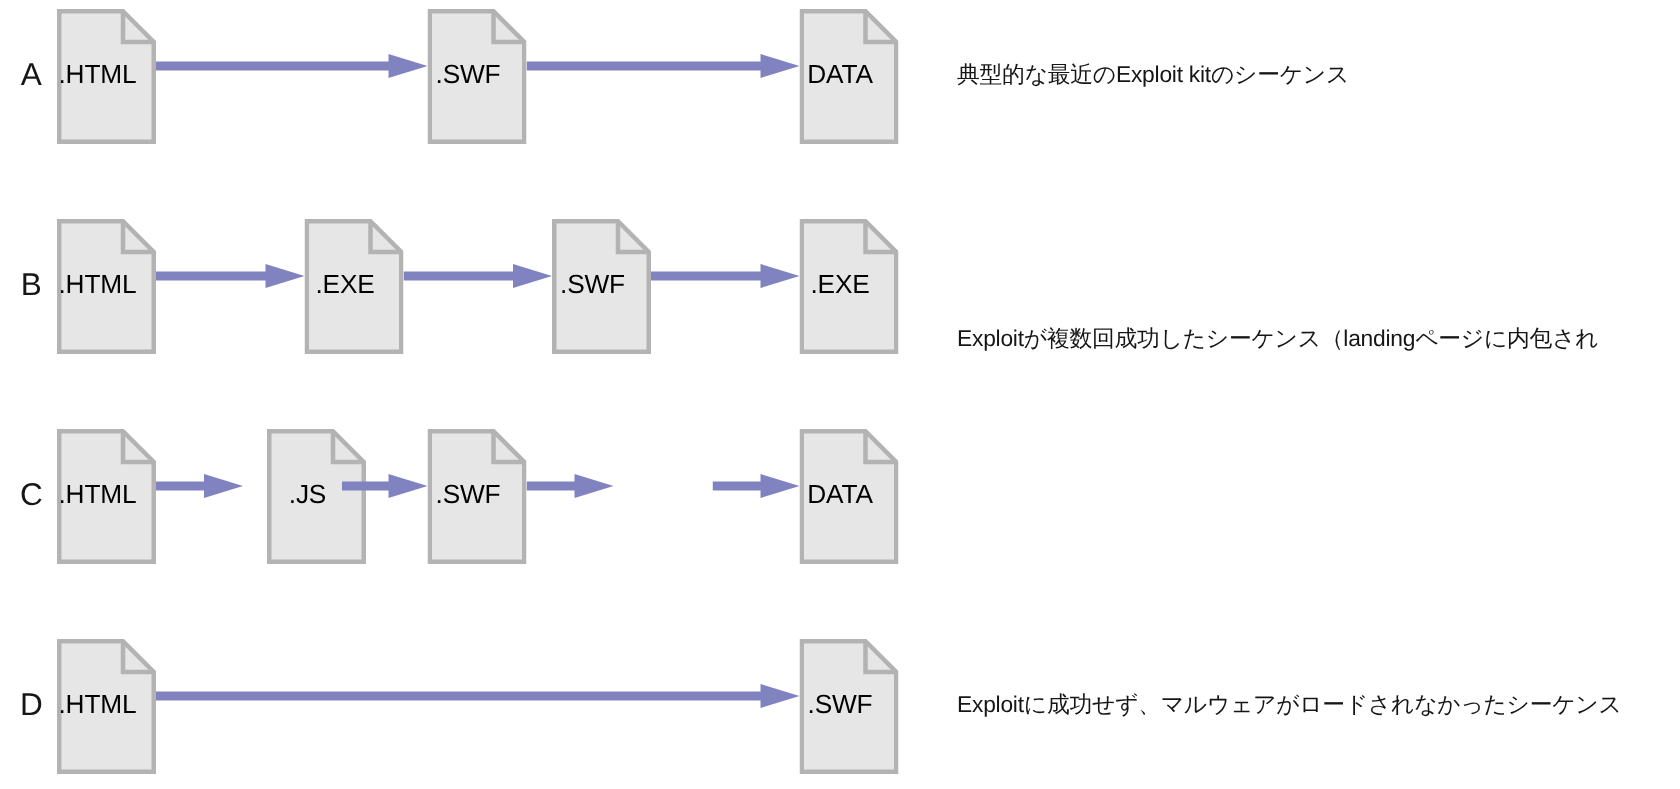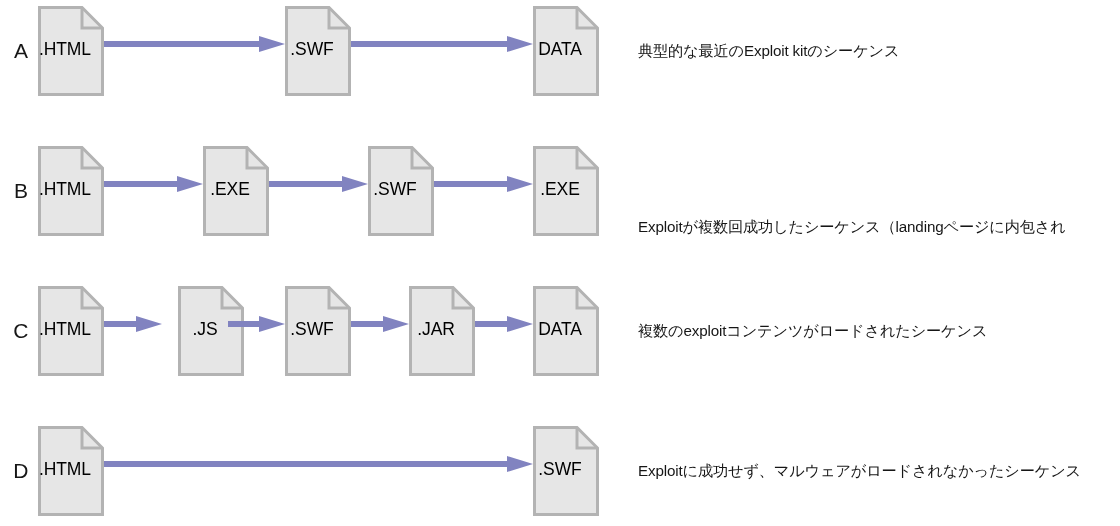--- a/index.html
+++ b/index.html
@@ -229,27 +229,20 @@
     </div>
 
     <div class="node" style="left:285px">
       <svg class="doc-svg" viewBox="0 0 66 90">
         <path d="M1.5 1.5 H44 L64.5 22 V88.5 H1.5 Z" fill="#e6e6e6" stroke="#b3b3b3" stroke-width="3" stroke-linejoin="miter"></path>
         <path d="M44 1.5 V22 H64.5" fill="none" stroke="#b3b3b3" stroke-width="3" stroke-linejoin="miter"></path>
       </svg>
       <div class="doc-label">.SWF</div>
     </div>
 
-    <div class="node" style="left:409px">
-      <svg class="doc-svg" viewBox="0 0 66 90">
-        <path d="M1.5 1.5 H44 L64.5 22 V88.5 H1.5 Z" fill="#e6e6e6" stroke="#b3b3b3" stroke-width="3" stroke-linejoin="miter"></path>
-        <path d="M44 1.5 V22 H64.5" fill="none" stroke="#b3b3b3" stroke-width="3" stroke-linejoin="miter"></path>
-      </svg>
-      <div class="doc-label">.JAR</div>
-    </div>
 
     <div class="node" style="left:533px">
       <svg class="doc-svg" viewBox="0 0 66 90">
         <path d="M1.5 1.5 H44 L64.5 22 V88.5 H1.5 Z" fill="#e6e6e6" stroke="#b3b3b3" stroke-width="3" stroke-linejoin="miter"></path>
         <path d="M44 1.5 V22 H64.5" fill="none" stroke="#b3b3b3" stroke-width="3" stroke-linejoin="miter"></path>
       </svg>
       <div class="doc-label">DATA</div>
     </div>
 
     <div class="arrow" style="left:104px;width:58px">
@@ -270,23 +263,20 @@
         <polygon points="32,1 58,9 32,17" fill="#8183c0"></polygon>
       </svg>
     </div>
     <div class="arrow" style="left:475px;width:58px">
       <svg viewBox="0 0 58 18" preserveAspectRatio="none">
         <rect x="0" y="6" width="37" height="6" fill="#8183c0"></rect>
         <polygon points="32,1 58,9 32,17" fill="#8183c0"></polygon>
       </svg>
     </div>
 
-    <div class="desc desc-1line">
-      <span class="dline">複数のexploitコンテンツがロードされたシーケンス</span>
-    </div>
   </div>
 
   <div class="row row-d">
     <div class="row-letter">D</div>
 
     <div class="node" style="left:38px">
       <svg class="doc-svg" viewBox="0 0 66 90">
         <path d="M1.5 1.5 H44 L64.5 22 V88.5 H1.5 Z" fill="#e6e6e6" stroke="#b3b3b3" stroke-width="3" stroke-linejoin="miter"></path>
         <path d="M44 1.5 V22 H64.5" fill="none" stroke="#b3b3b3" stroke-width="3" stroke-linejoin="miter"></path>
       </svg>

